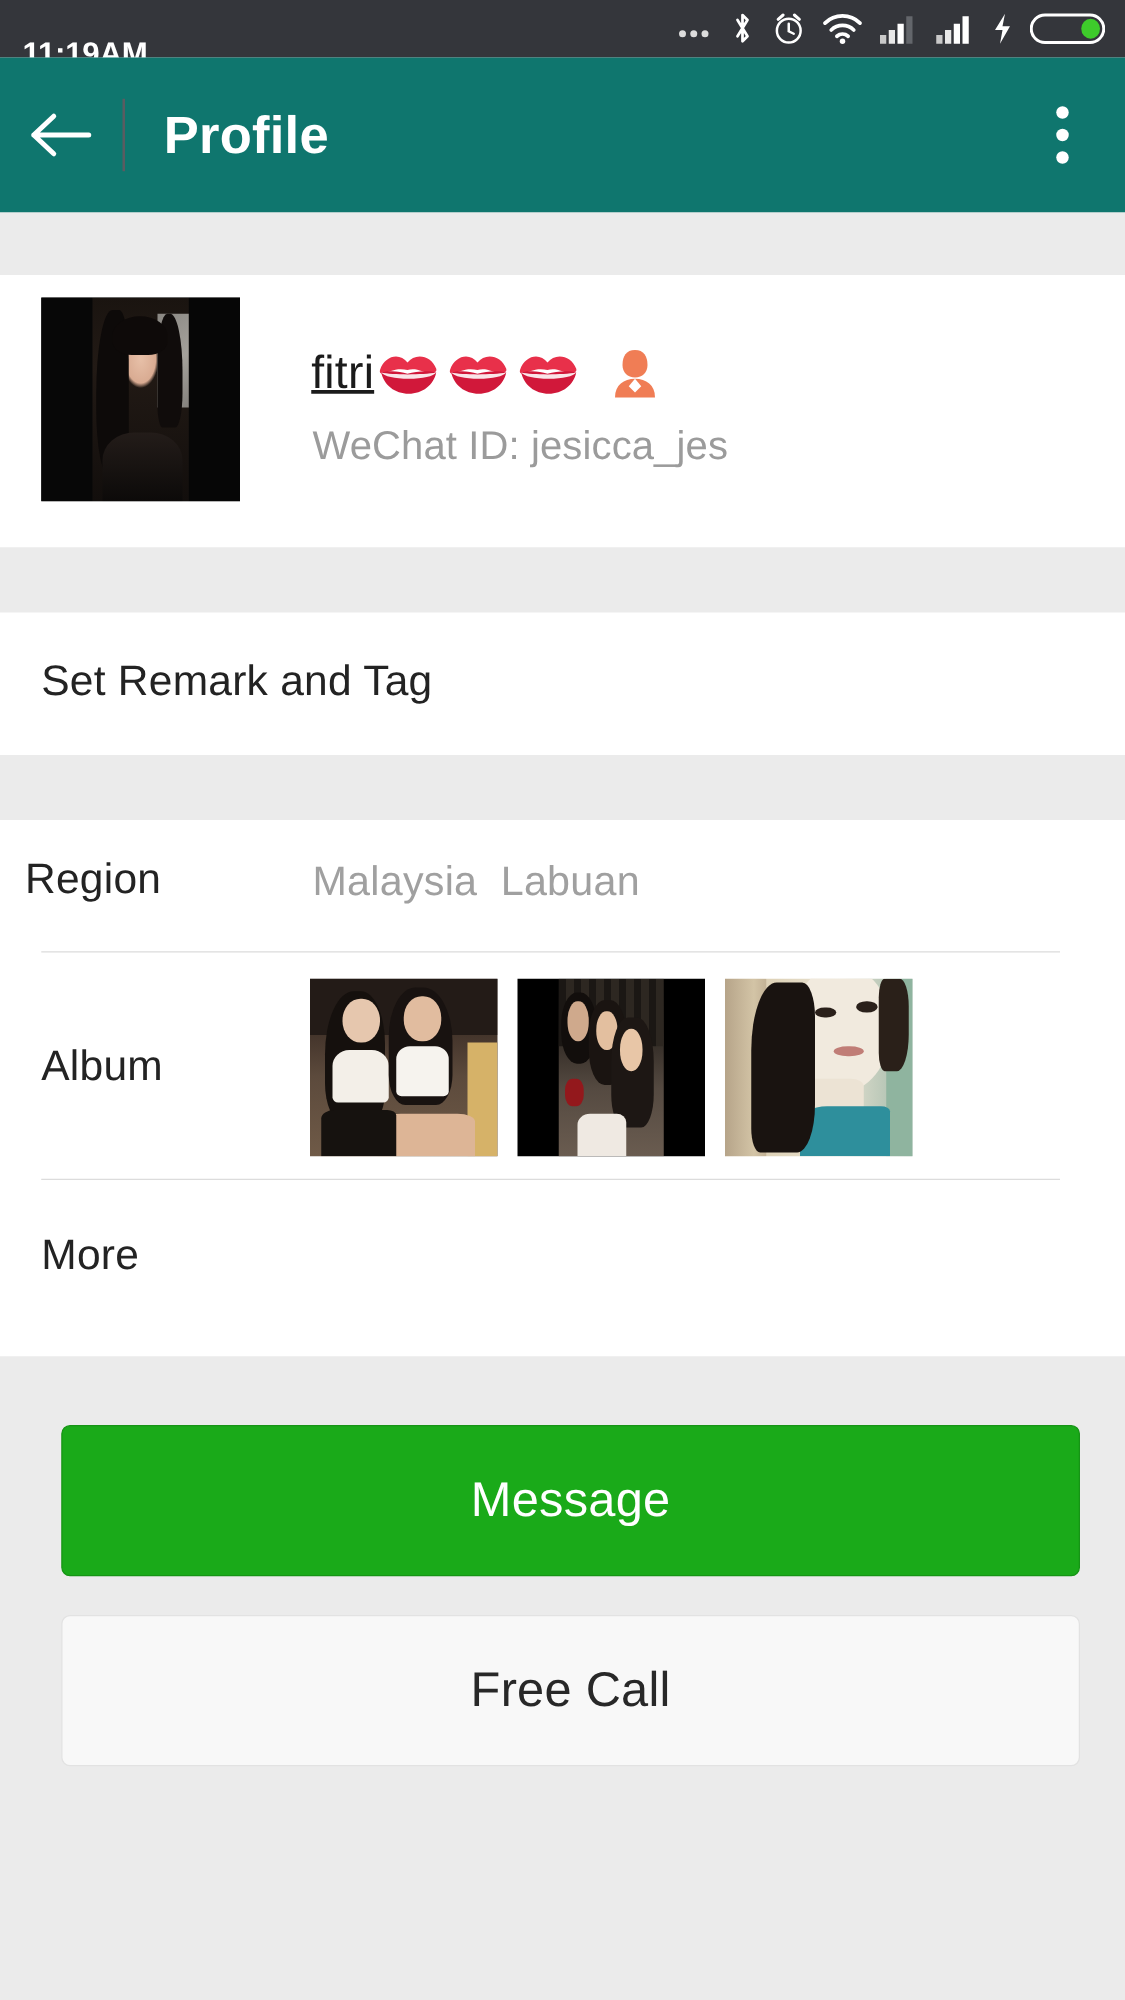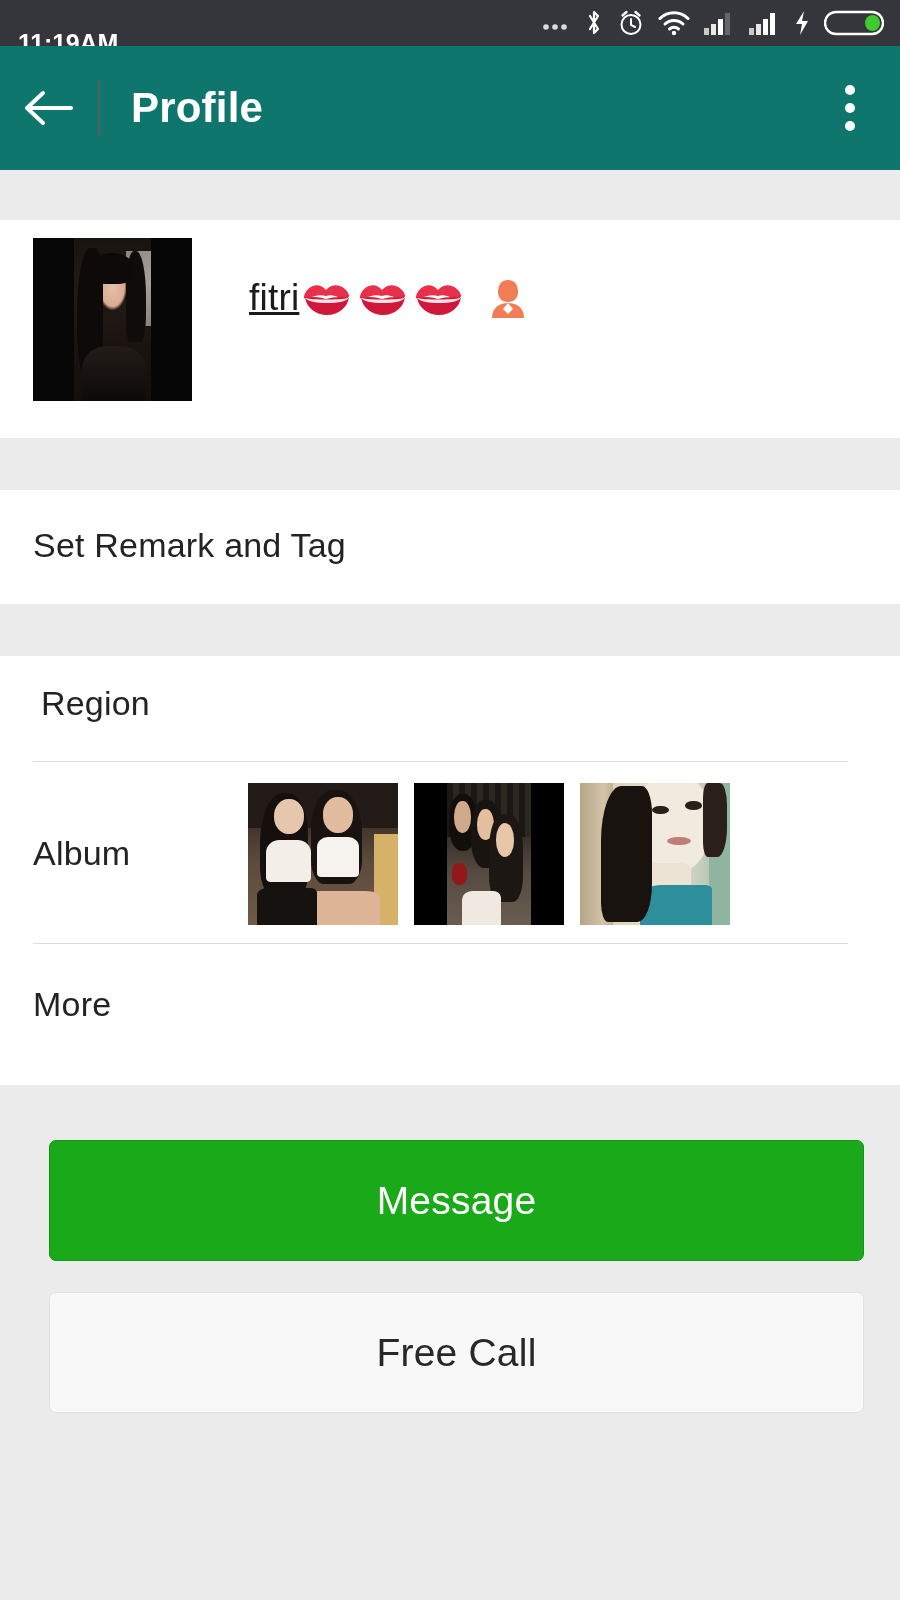--- a/index.html
+++ b/index.html
@@ -95,21 +95,21 @@
   }
 
   
   .row-label { position: absolute; font-size: 34px; color: #232323; letter-spacing: 0.2px; }
   .row-value { position: absolute; font-size: 33px; color: #a0a0a0; letter-spacing: 0.2px; white-space: pre; }
 
   #remark-panel { top: 490px; height: 128px; }
   #remark-label { left: 33px; top: 36px; }
 
   #info-panel { top: 656px; height: 429px; }
-  #region-label { left: 41px; top: 28px; text-align: right; }
+  #region-label { left: 20px; top: 28px; text-align: right; }
   #region-value { left: 250px; top: 30px; }
   #album-label  { left: 33px; top: 178px; }
   #more-label   { left: 33px; top: 329px; }
 
   #divider-region-album { left: 33px; top: 105px; width: 815px; }
   #divider-album-more   { left: 33px; top: 287px; width: 815px; }
 
   .thumbs { position: absolute; left: 248px; top: 127px; display: flex; gap: 16px; }
   .thumb { width: 150px; height: 142px; overflow: hidden; position: relative; cursor: pointer; background: #111; }
 
@@ -288,33 +288,35 @@
 
         <svg class="person-emoji" viewBox="0 0 44 44">
           <path d="M22 4 C29 4, 32 9, 32 16 C32 22, 28 26, 22 26 C16 26, 12 22, 12 16 C12 9, 15 4, 22 4 Z" fill="#f07d55"></path>
           <path d="M6 42 C6 32, 13 27, 22 27 C31 27, 38 32, 38 42 Z" fill="#f07d55"></path>
           <path d="M22 27 L17 33 L22 38 L27 33 Z" fill="#ffffff"></path>
         </svg>
 
       </span>
     </div>
 
+    <div class="profile-wxid">WeChat ID: jesicca_jes</div>
   </div>
 
   <div class="gap" style="top:438px;height:52px;"></div>
 
   <div class="panel" id="remark-panel">
     <div class="row-label" id="remark-label">Set Remark and Tag</div>
   </div>
 
   <div class="gap" style="top:604px;height:52px;"></div>
 
   <div class="panel" id="info-panel">
 
     <div class="row-label" id="region-label">Region</div>
+    <div class="row-value" id="region-value">Malaysia  Labuan</div>
 
     <div class="hairline" id="divider-region-album"></div>
 
     <div class="row-label" id="album-label">Album</div>
 
     <div class="thumbs">
       <div class="thumb t1">
         <div class="curtain"></div>
         <div class="f1-hair"></div>
         <div class="f1-face"></div>

